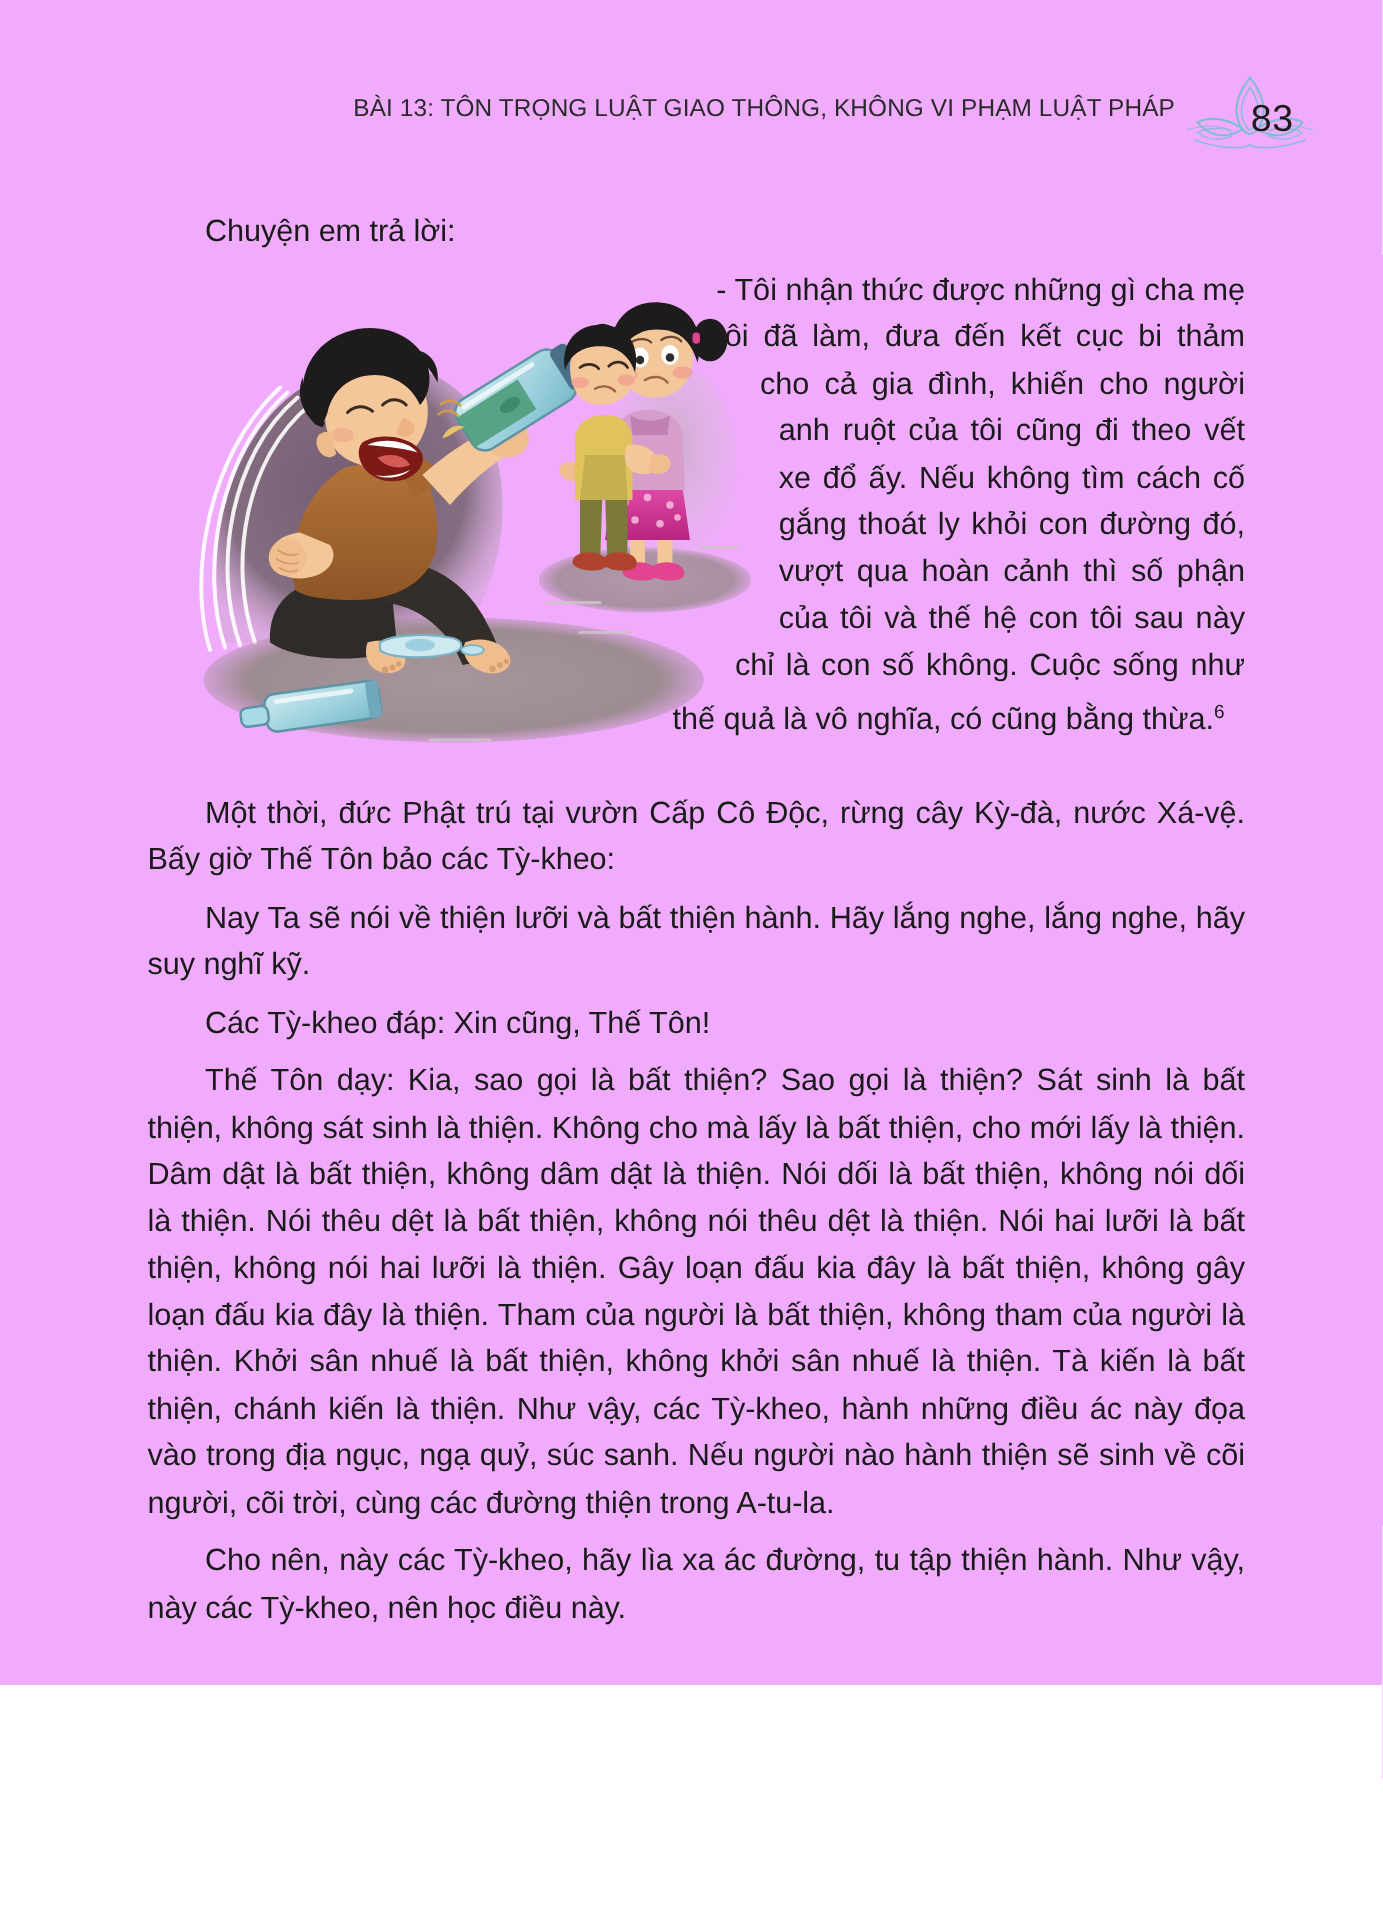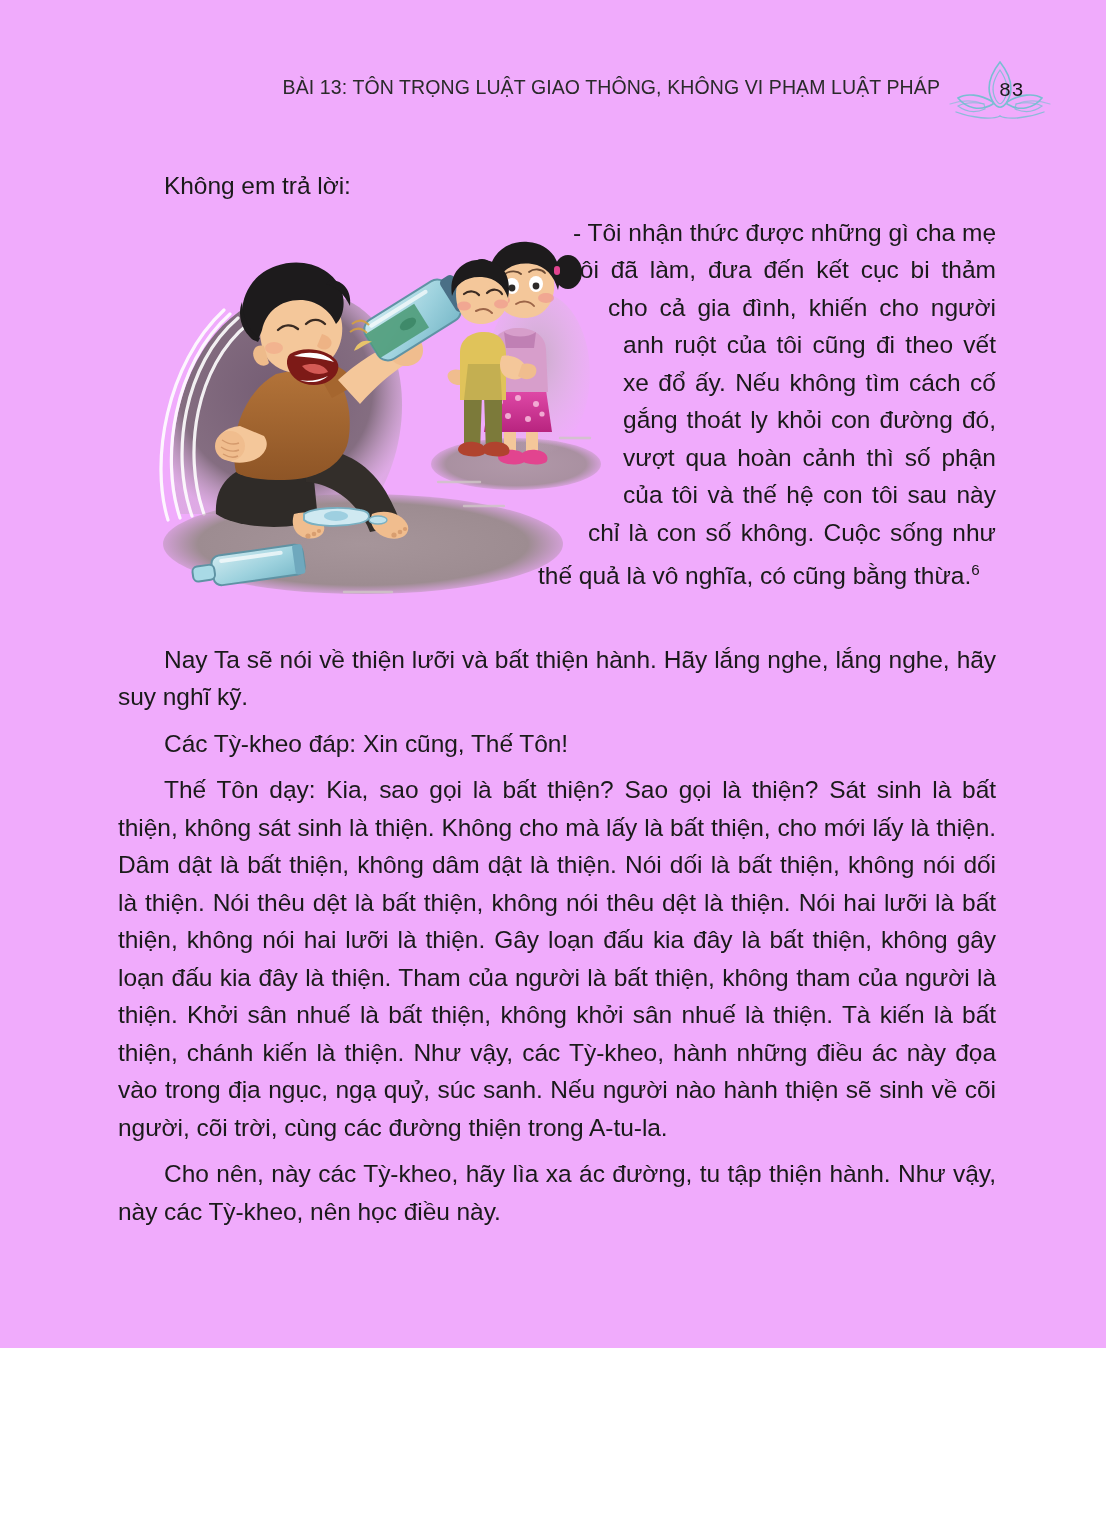--- a/index.html
+++ b/index.html
@@ -40,24 +40,24 @@
   }
   .lotus {
     position: absolute;
     right: 46px;
     top: -16px;
     width: 120px;
     height: 74px;
   }
   .pagenum {
     position: absolute;
-    right: 82px;
+    right: 71px;
     top: 9px;
-    font-family: Liberation Mono, monospace;
-    font-size: 20px;
+    font-family: Liberation Sans, sans-serif;
+    font-size: 30px;
     color: #1a1a1a;
     letter-spacing: 0.5px;
   }
 
   
   .col {
     position: absolute;
     left: 118px;
     top: 158px;
     width: 878px;
@@ -155,21 +155,21 @@
     </div>
 
     <div class="pagenum">83</div>
   </div>
 
   <div class="col">
 
 
     <div class="gap-sm"></div>
 
-    <p class="indent">Không em trả lời:</p>
+    <p class="indent">Chuyện em trả lời:</p>
 
     <div class="gap-sm"></div>
 
     <div class="wrapblock">
 
       <div class="figure-float">
         <svg class="illus" viewBox="0 0 520 395">
           <defs>
             <radialGradient id="gFloor" cx="50%" cy="50%" r="55%">
               <stop offset="0%" stop-color="#a6959a"></stop>
@@ -416,20 +416,21 @@
         <span>- Tôi nhận thức được những gì cha mẹ tôi đã làm, đưa đến kết cục bi thảm cho cả gia đình, khiến cho người anh ruột của tôi cũng đi theo vết xe đổ ấy. Nếu không tìm cách cố gắng thoát ly khỏi con đường đó, vượt qua hoàn cảnh thì số phận của tôi và thế hệ con tôi sau này chỉ là con số không. Cuộc sống như thế quả là vô nghĩa, có cũng bằng thừa.</span><sup>6</sup>
       </div>
       <div style="clear:both"></div>
     </div>
 
     <div class="gap-md"></div>
 
 
     <div class="gap-sm"></div>
 
+    <p class="indent">Một thời, đức Phật trú tại vườn Cấp Cô Độc, rừng cây Kỳ-đà, nước Xá-vệ. Bấy giờ Thế Tôn bảo các Tỳ-kheo:</p>
     <div class="gap-sm"></div>
     <p class="indent">Nay Ta sẽ nói về thiện lưỡi và bất thiện hành. Hãy lắng nghe, lắng nghe, hãy suy nghĩ kỹ.</p>
     <div class="gap-sm"></div>
     <p class="indent">Các Tỳ-kheo đáp: Xin cũng, Thế Tôn!</p>
     <div class="gap-sm"></div>
     <p class="indent">Thế Tôn dạy: Kia, sao gọi là bất thiện? Sao gọi là thiện? Sát sinh là bất thiện, không sát sinh là thiện. Không cho mà lấy là bất thiện, cho mới lấy là thiện. Dâm dật là bất thiện, không dâm dật là thiện. Nói dối là bất thiện, không nói dối là thiện. Nói thêu dệt là bất thiện, không nói thêu dệt là thiện. Nói hai lưỡi là bất thiện, không nói hai lưỡi là thiện. Gây loạn đấu kia đây là bất thiện, không gây loạn đấu kia đây là thiện. Tham của người là bất thiện, không tham của người là thiện. Khởi sân nhuế là bất thiện, không khởi sân nhuế là thiện. Tà kiến là bất thiện, chánh kiến là thiện. Như vậy, các Tỳ-kheo, hành những điều ác này đọa vào trong địa ngục, ngạ quỷ, súc sanh. Nếu người nào hành thiện sẽ sinh về cõi người, cõi trời, cùng các đường thiện trong A-tu-la.</p>
     <div class="gap-sm"></div>
     <p class="indent">Cho nên, này các Tỳ-kheo, hãy lìa xa ác đường, tu tập thiện hành. Như vậy, này các Tỳ-kheo, nên học điều này.</p>
   </div>
 

